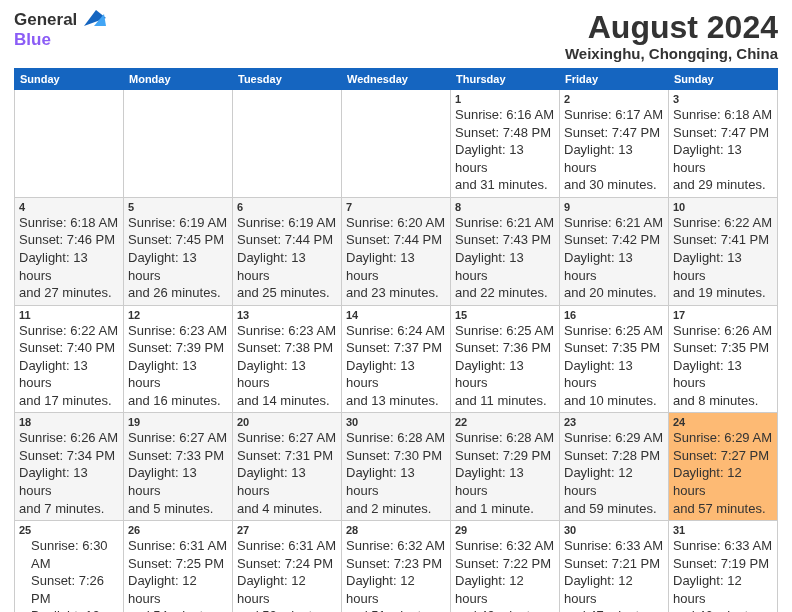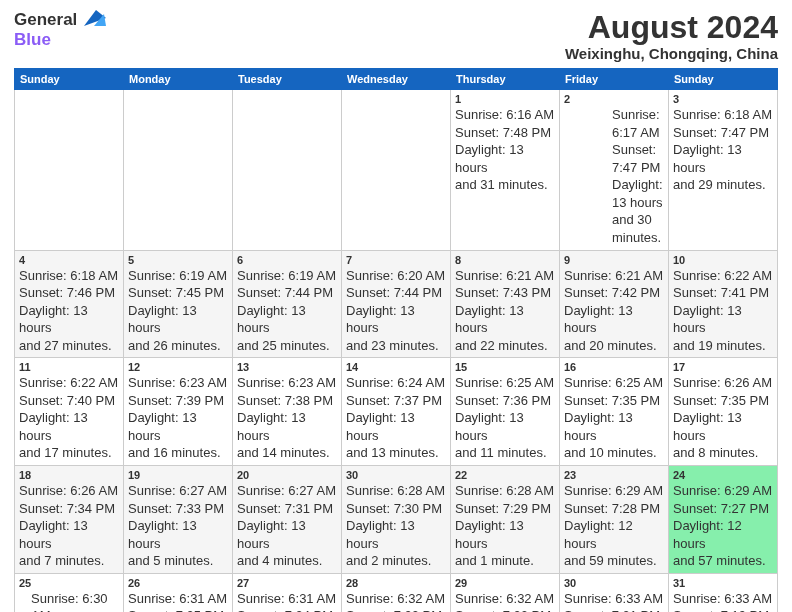--- a/index.html
+++ b/index.html
@@ -148,21 +148,21 @@
           <td class="empty"></td>
           <td>
             <span class="day-num">1</span>
             <div class="day-info" style="white-space: pre-line;">Sunrise: 6:16 AM
 Sunset: 7:48 PM
 Daylight: 13 hours
 and 31 minutes.</div>
           </td>
           <td>
             <span class="day-num">2</span>
-            <div class="day-info" style="white-space: pre-line; margin-left: 48px;">Sunrise: 6:17 AM
+            <div class="day-info" style="white-space: pre-line;">Sunrise: 6:17 AM
 Sunset: 7:47 PM
 Daylight: 13 hours
 and 30 minutes.</div>
           </td>
           <td>
             <span class="day-num">3</span>
             <div class="day-info" style="white-space: pre-line;">Sunrise: 6:18 AM
 Sunset: 7:47 PM
 Daylight: 13 hours
 and 29 minutes.</div>
@@ -306,21 +306,21 @@
 Daylight: 13 hours
 and 1 minute.</div>
           </td>
           <td style="background: rgb(245, 245, 245);">
             <span class="day-num">23</span>
             <div class="day-info" style="white-space: pre-line;">Sunrise: 6:29 AM
 Sunset: 7:28 PM
 Daylight: 12 hours
 and 59 minutes.</div>
           </td>
-          <td style="background: #86efac;">
+          <td style="background: #fdba74;">
             <span class="day-num">24</span>
             <div class="day-info" style="white-space: pre-line;">Sunrise: 6:29 AM
 Sunset: 7:27 PM
 Daylight: 12 hours
 and 57 minutes.</div>
           </td>
         </tr>
         <tr>
           <td>
             <span class="day-num">25</span>

